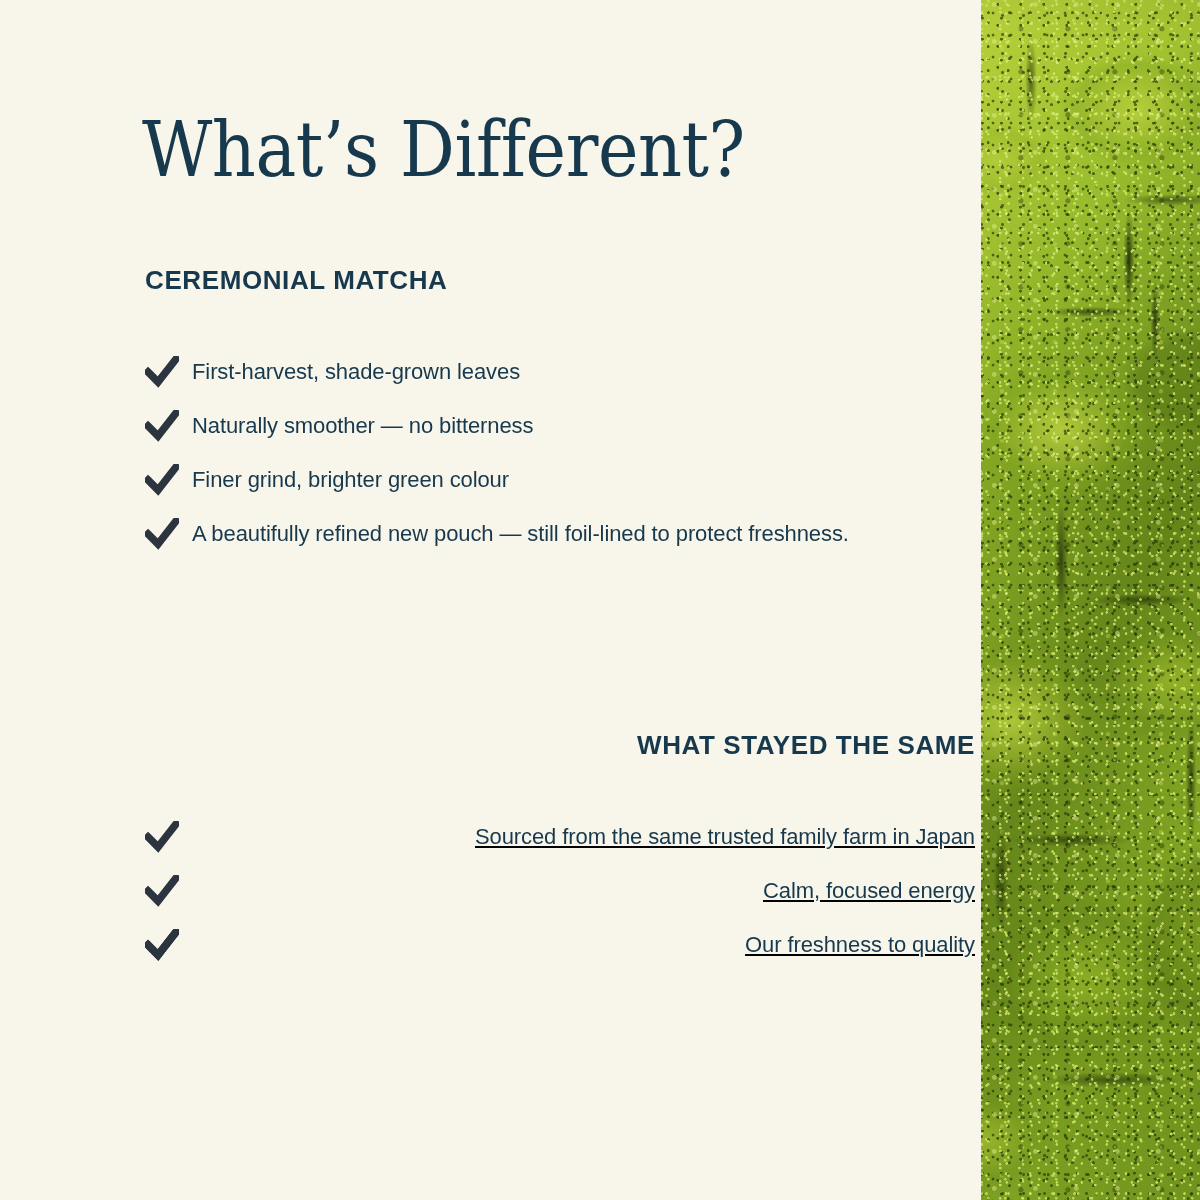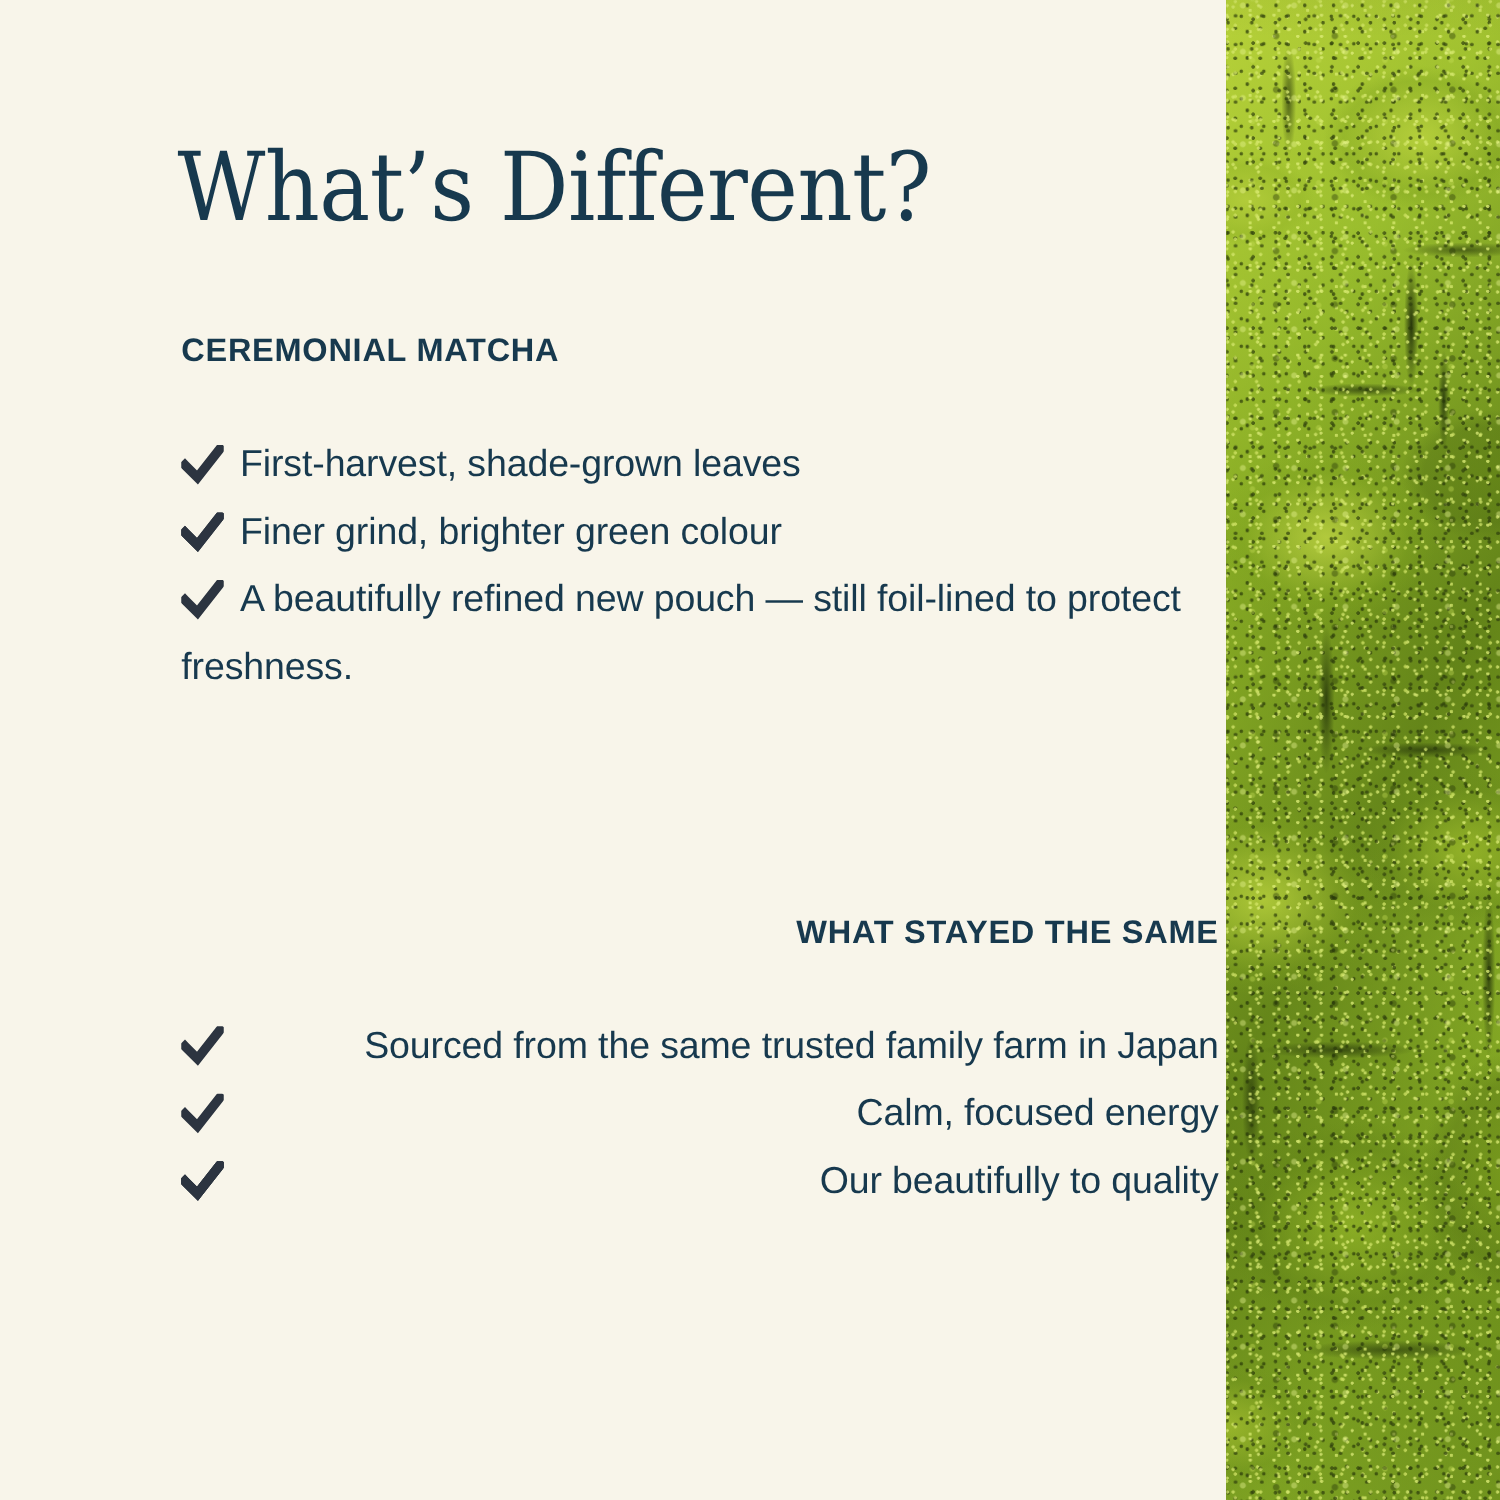--- a/index.html
+++ b/index.html
@@ -67,29 +67,29 @@
     color: #17394e;
     white-space: nowrap;
   }
 
   .check-list {
     list-style: none;
     margin: 0;
     padding: 0;
   }
   #list-ceremonial { margin-top: 43px; }
-  #list-same       { margin-top: 43px; }
+  #list-same       { margin-top: 43px; text-decoration: underline; }
 
   .check-item {
     position: relative;
     margin: 0;
     padding: 0 0 0 47px;
     font-family: "Liberation Sans", sans-serif;
     font-weight: 400;
-    font-size: 30px;
+    font-size: 22px;
     line-height: 54px;
     color: #17394e;
     letter-spacing: -0.1px;
   }
   
   .check-item.wrap {
     padding-left: 0;
     text-indent: 47px;
   }
 
@@ -216,20 +216,21 @@
             </svg>
           </span>
           <span>First-harvest, shade-grown leaves</span>
         </li>
         <li class="check-item">
           <span class="check-icon">
             <svg viewBox="0 0 34 32" width="34" height="32" aria-hidden="true">
               <path d="M3 16 L13 26 L31 3"></path>
             </svg>
           </span>
+          <span>Naturally smoother — no bitterness</span>
         </li>
         <li class="check-item">
           <span class="check-icon">
             <svg viewBox="0 0 34 32" width="34" height="32" aria-hidden="true">
               <path d="M3 16 L13 26 L31 3"></path>
             </svg>
           </span>
           <span>Finer grind, brighter green colour</span>
         </li>
         <li class="check-item wrap">
@@ -276,21 +277,21 @@
               <path d="M3 16 L13 26 L31 3"></path>
             </svg>
           </span>
         </li>
         <li class="check-item">
           <span class="check-icon">
             <svg viewBox="0 0 34 32" width="34" height="32" aria-hidden="true">
               <path d="M3 16 L13 26 L31 3"></path>
             </svg>
           </span>
-          <span>Our beautifully to quality</span>
+          <span>Our freshness to quality</span>
         </li>
       </ul>
     </div>
 
   </div>
 
   <div id="matcha-panel">
     <div class="layer m-base"></div>
     <div class="layer m-clumps"></div>
     <div class="layer m-cracks"></div>

